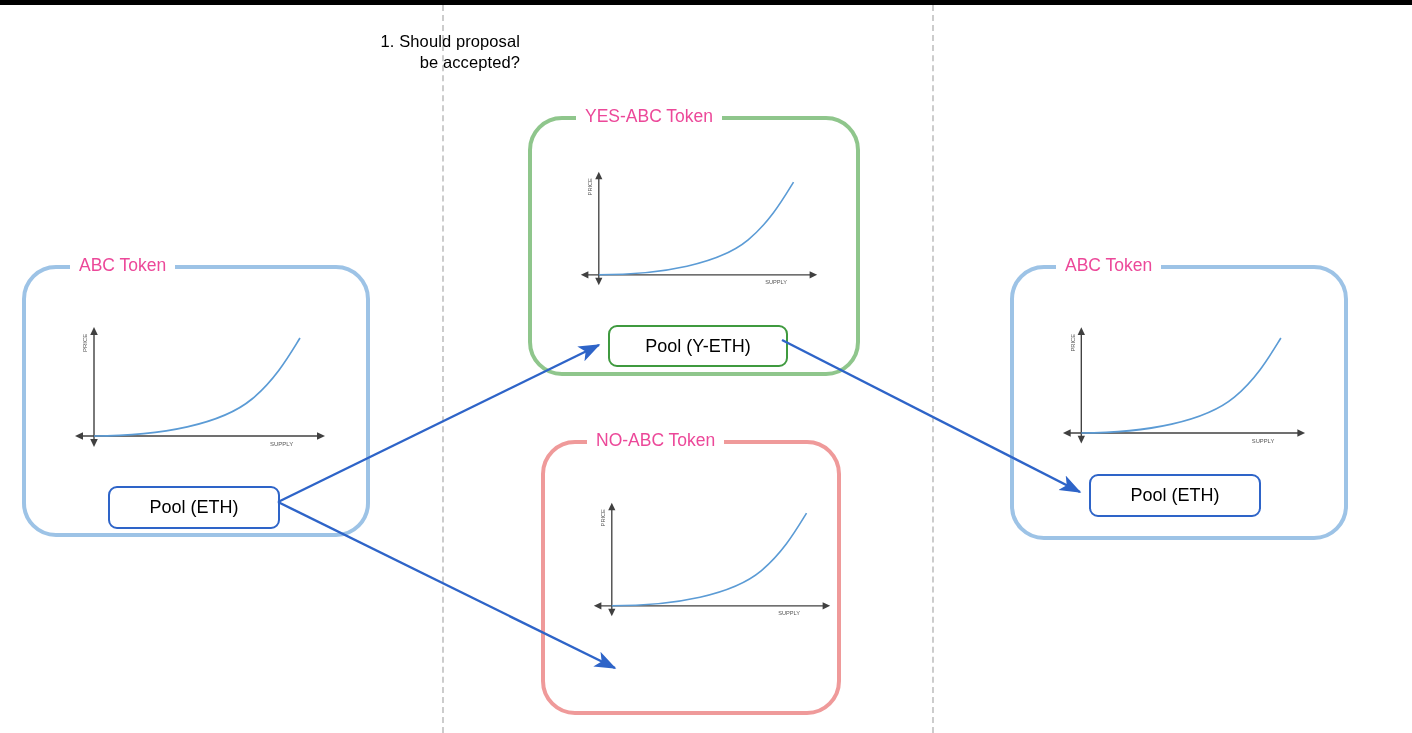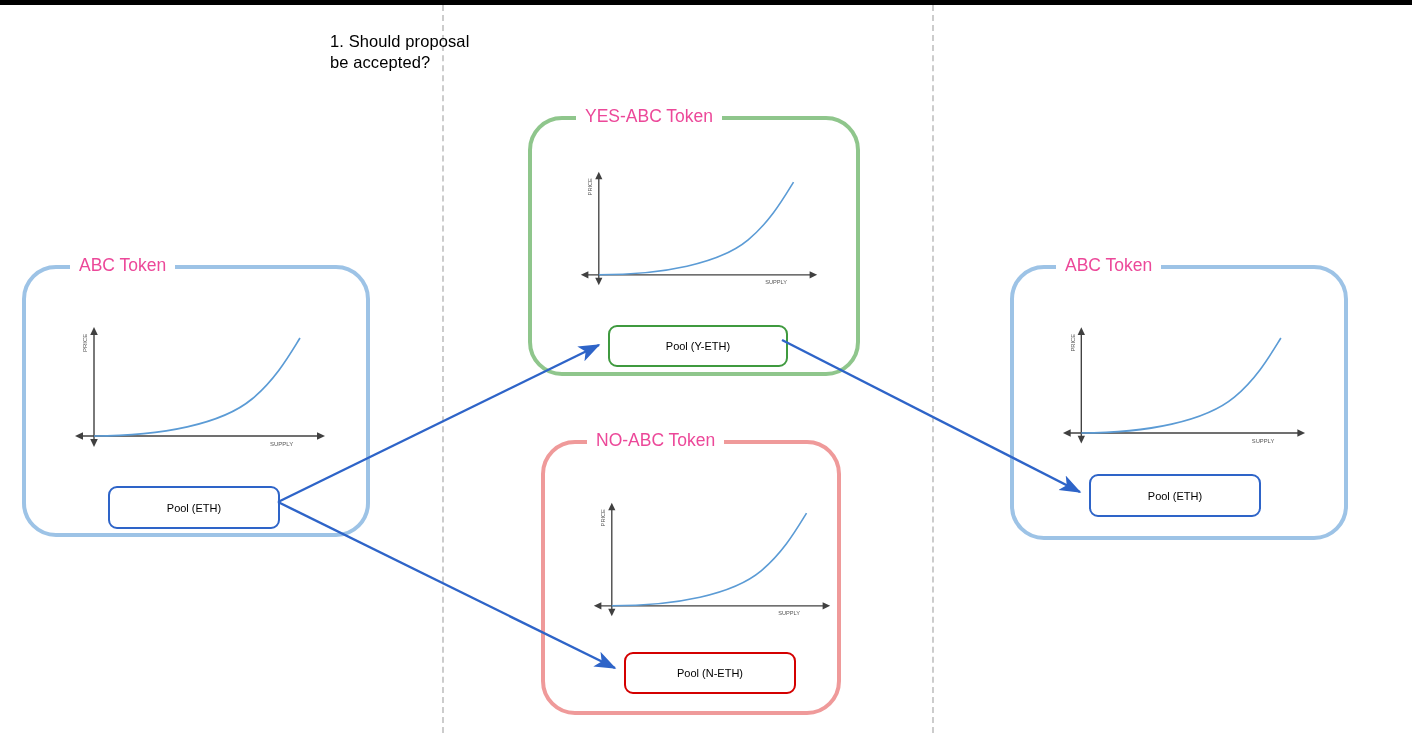--- a/index.html
+++ b/index.html
@@ -35,20 +35,21 @@
     border-left: 2px dashed #cccccc;
   }
   
   .note {
     position: absolute;
     font-size: 16.5px;
     line-height: 21px;
     color: #000000;
     white-space: pre-line;
     letter-spacing: 0.1px;
+    text-align: right;
   }
   
   .panel {
     position: absolute;
     border-style: solid;
     border-width: 4px;
     border-radius: 34px;
     background: transparent;
   }
   .panel-title {
@@ -68,21 +69,21 @@
   
   .pool {
     position: absolute;
     border-style: solid;
     border-width: 2px;
     border-radius: 9px;
     background: #ffffff;
     display: flex;
     align-items: center;
     justify-content: center;
-    font-size: 11px;
+    font-size: 18px;
     color: #000000;
     white-space: nowrap;
   }
   .pool-blue  { border-color: #2e64c8; }
   .pool-green { border-color: #3f9a3f; }
   .pool-red   { border-color: #d40000; }
 
   
   .chart {
     position: absolute;
@@ -163,23 +164,20 @@
           <line x1="8" y1="112" x2="248" y2="112"></line>
         </g>
         <polygon points="22,3 18.2,11 25.8,11" fill="#404040"></polygon>
         <polygon points="22,123 18.2,115 25.8,115" fill="#404040"></polygon>
         <polygon points="253,112 245,108.2 245,115.8" fill="#404040"></polygon>
         <polygon points="3,112 11,108.2 11,115.8" fill="#404040"></polygon>
         <path d="M22,112 C 90,112 150,100 180,75 C 204,55 218,30 228,14" stroke="#5b9bd5" stroke-width="1.7" fill="none"></path>
         <text x="15" y="28" fill="#555555" font-size="6" font-family="Liberation Sans, sans-serif" transform="rotate(-90 15 28)">PRICE</text>
         <text x="198" y="122" fill="#555555" font-size="6" font-family="Liberation Sans, sans-serif">SUPPLY</text>
       </svg>
-    </div>
-    <div class="pool pool-red" style="left:79px; top:208px; width:172px; height:42px;">
-      <span>Pool (N-ETH)</span>
     </div>
   </div>
 
   <div class="panel panel-blue" style="left:1010px; top:265px; width:338px; height:275px;">
     <span class="panel-title" style="left:42px;">ABC Token</span>
     <div class="chart" style="left:46px; top:55px;">
       <svg width="248" height="122" viewBox="0 0 256 125">
         <g stroke="#404040" stroke-width="1.4" fill="none">
           <line x1="22" y1="8" x2="22" y2="118"></line>
           <line x1="8" y1="112" x2="248" y2="112"></line>

